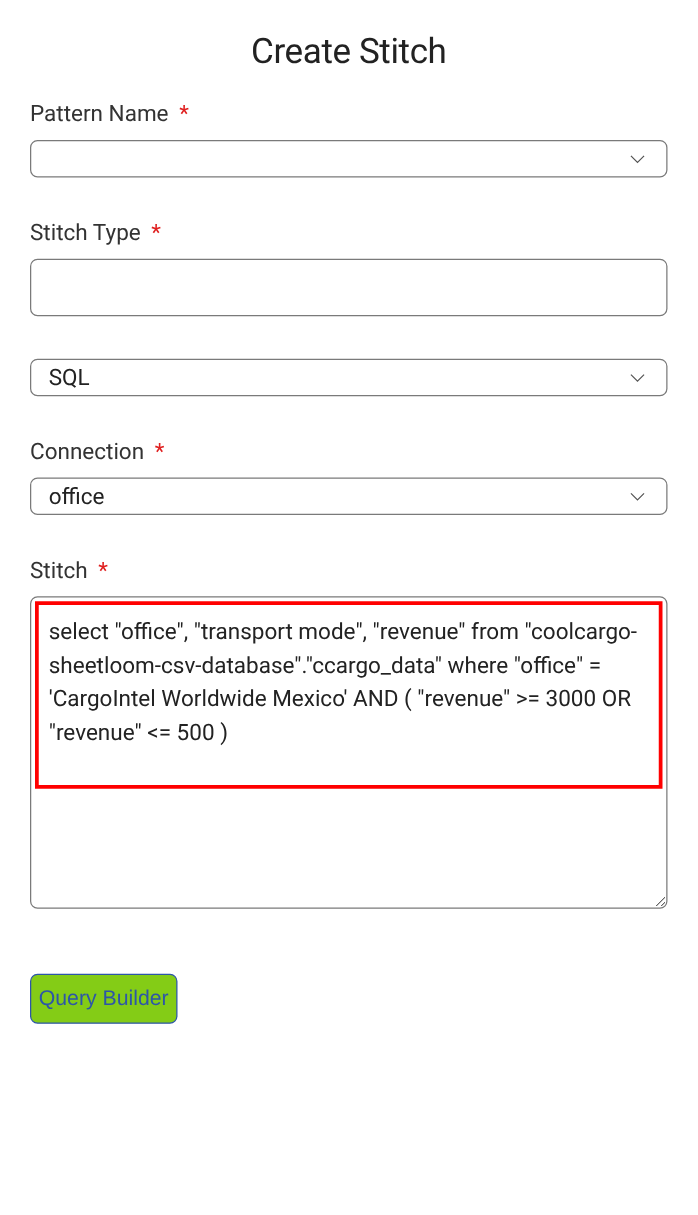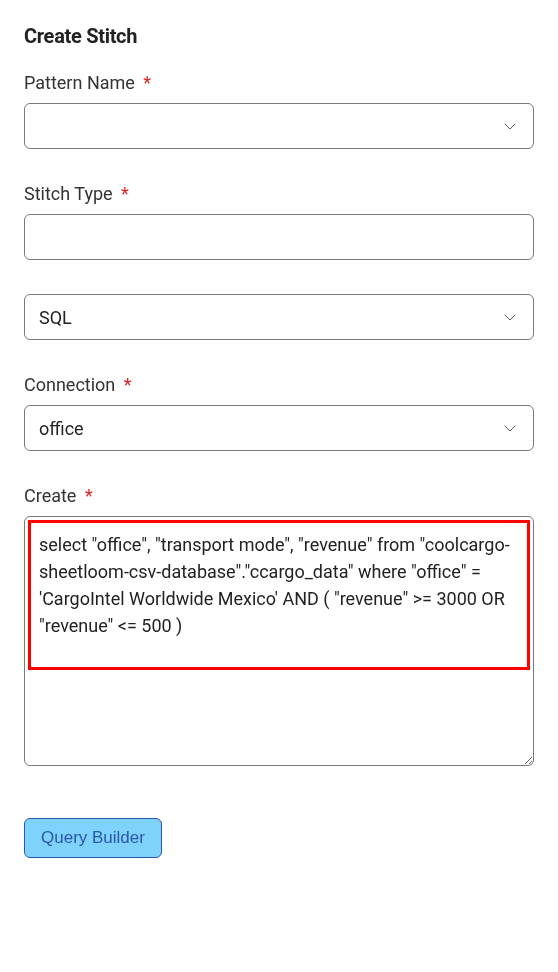--- a/index.html
+++ b/index.html
@@ -8,24 +8,25 @@
       padding: 0;
     }
     body {
       font-family: -apple-system, BlinkMacSystemFont, "Segoe UI", Roboto, Helvetica, Arial, sans-serif;
       background: #fff;
       padding: 24px;
       width: 558px;
       color: #222;
     }
     .page-title {
-      font-size: 20px;
-      font-weight: 700;
+      font-size: 28px;
+      font-weight: 400;
       margin-bottom: 24px;
       letter-spacing: -0.3px;
+      text-align: center;
     }
     .field {
       margin-bottom: 34px;
     }
     .field-label {
       font-size: 18px;
       font-weight: 400;
       color: #333;
       display: block;
       margin-bottom: 10px;
@@ -37,21 +38,21 @@
     .select-wrap, .text-input, .textarea-wrap textarea {
       width: 100%;
       border: 1px solid #7a7a7a;
       border-radius: 6px;
       font-size: 18px;
       color: #222;
       background: #fff;
     }
     .select-wrap {
       position: relative;
-      height: 46px;
+      height: 30px;
       display: flex;
       align-items: center;
       padding: 0 14px;
       cursor: pointer;
     }
     .select-value {
       flex: 1;
     }
     .chevron {
       width: 18px;
@@ -89,24 +90,24 @@
       top: 4px;
       left: 4px;
       right: 4px;
       height: 150px;
       border: 3px solid #ff0000;
       pointer-events: none;
     }
     .query-builder-btn {
       margin-top: 18px;
       display: inline-block;
-      padding: 9px 16px;
+      padding: 9px 6px;
       border: 1.5px solid #2d56a8;
       border-radius: 6px;
-      background: #7dd3fc;
+      background: #84cc16;
       color: #2d56a8;
       font-size: 17px;
       cursor: pointer;
     }
   </style>
 </head>
 <body>
 
 
 
@@ -161,21 +162,21 @@
       <svg width="18" height="18" viewBox="0 0 24 24">
           <polyline points="5 9 12 16 19 9"></polyline>
         </svg>
     </span>
   </div>
 </div>
 
 
 <div class="field">
   <label class="field-label">
-    <span>Create</span>
+    <span>Stitch</span>
     <span class="required-asterisk">*</span>
   </label>
   <div class="textarea-wrap">
     <textarea style="">select "office", "transport mode", "revenue" from "coolcargo-sheetloom-csv-database"."ccargo_data" where "office" = 'CargoIntel Worldwide Mexico' AND ( "revenue" &gt;= 3000 OR "revenue" &lt;= 500 )</textarea>
     <div class="query-highlight-overlay"></div>
   </div>
 </div>
 
 <button class="query-builder-btn">Query Builder</button>
 

